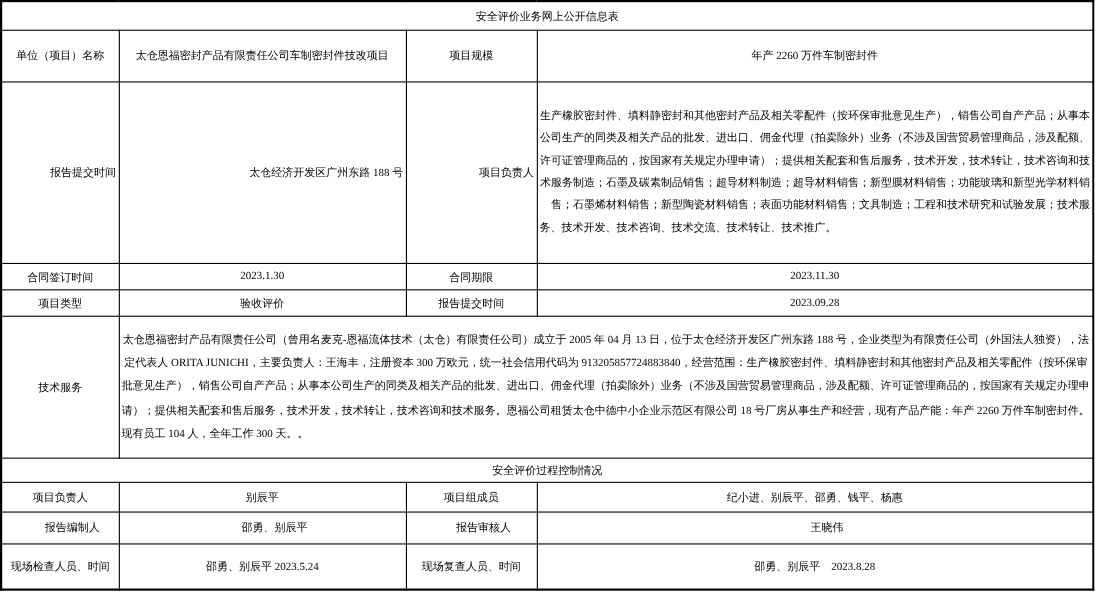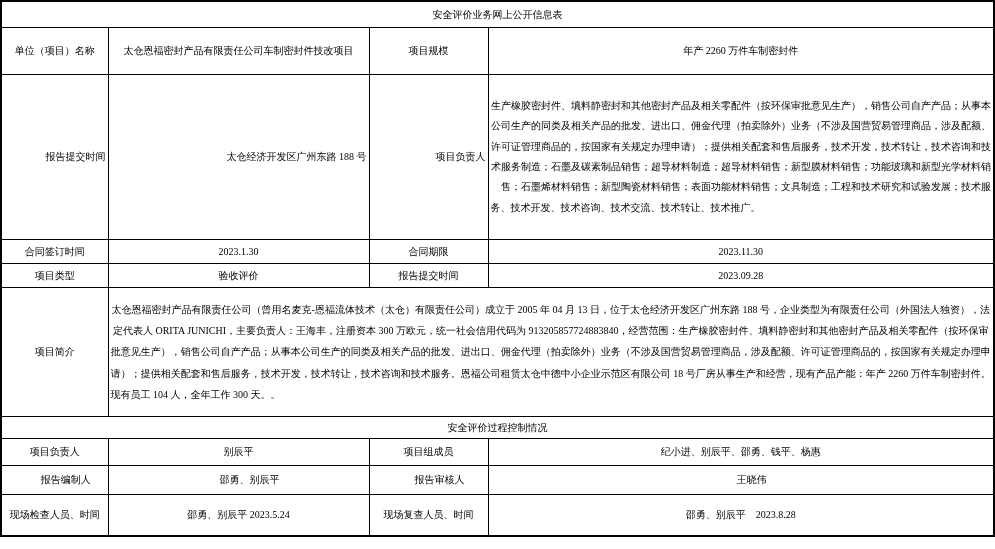--- a/index.html
+++ b/index.html
@@ -97,21 +97,21 @@
   </tr>
 
   <tr class="row-type">
     <td>项目类型</td>
     <td>验收评价</td>
     <td>报告提交时间</td>
     <td>2023.09.28</td>
   </tr>
 
   <tr class="row-intro">
-    <td>项目简介</td>
+    <td>技术服务</td>
     <td class="longtext intro" colspan="3">太仓恩福密封产品有限责任公司（曾用名麦克-恩福流体技术（太仓）有限责任公司）成立于 2005 年 04 月 13 日，位于太仓经济开发区广州东路 188 号，企业类型为有限责任公司（外国法人独资），法定代表人 ORITA JUNICHI，主要负责人：王海丰，注册资本 300 万欧元，统一社会信用代码为 913205857724883840，经营范围：生产橡胶密封件、填料静密封和其他密封产品及相关零配件（按环保审批意见生产），销售公司自产产品；从事本公司生产的同类及相关产品的批发、进出口、佣金代理（拍卖除外）业务（不涉及国营贸易管理商品，涉及配额、许可证管理商品的，按国家有关规定办理申请）；提供相关配套和售后服务，技术开发，技术转让，技术咨询和技术服务。恩福公司租赁太仓中德中小企业示范区有限公司 18 号厂房从事生产和经营，现有产品产能：年产 2260 万件车制密封件。现有员工 104 人，全年工作 300 天。。</td>
   </tr>
 
   <tr>
     <td class="section-cell" colspan="4">安全评价过程控制情况</td>
   </tr>
 
   <tr class="row-person">
     <td>项目负责人</td>
     <td>别辰平</td>

